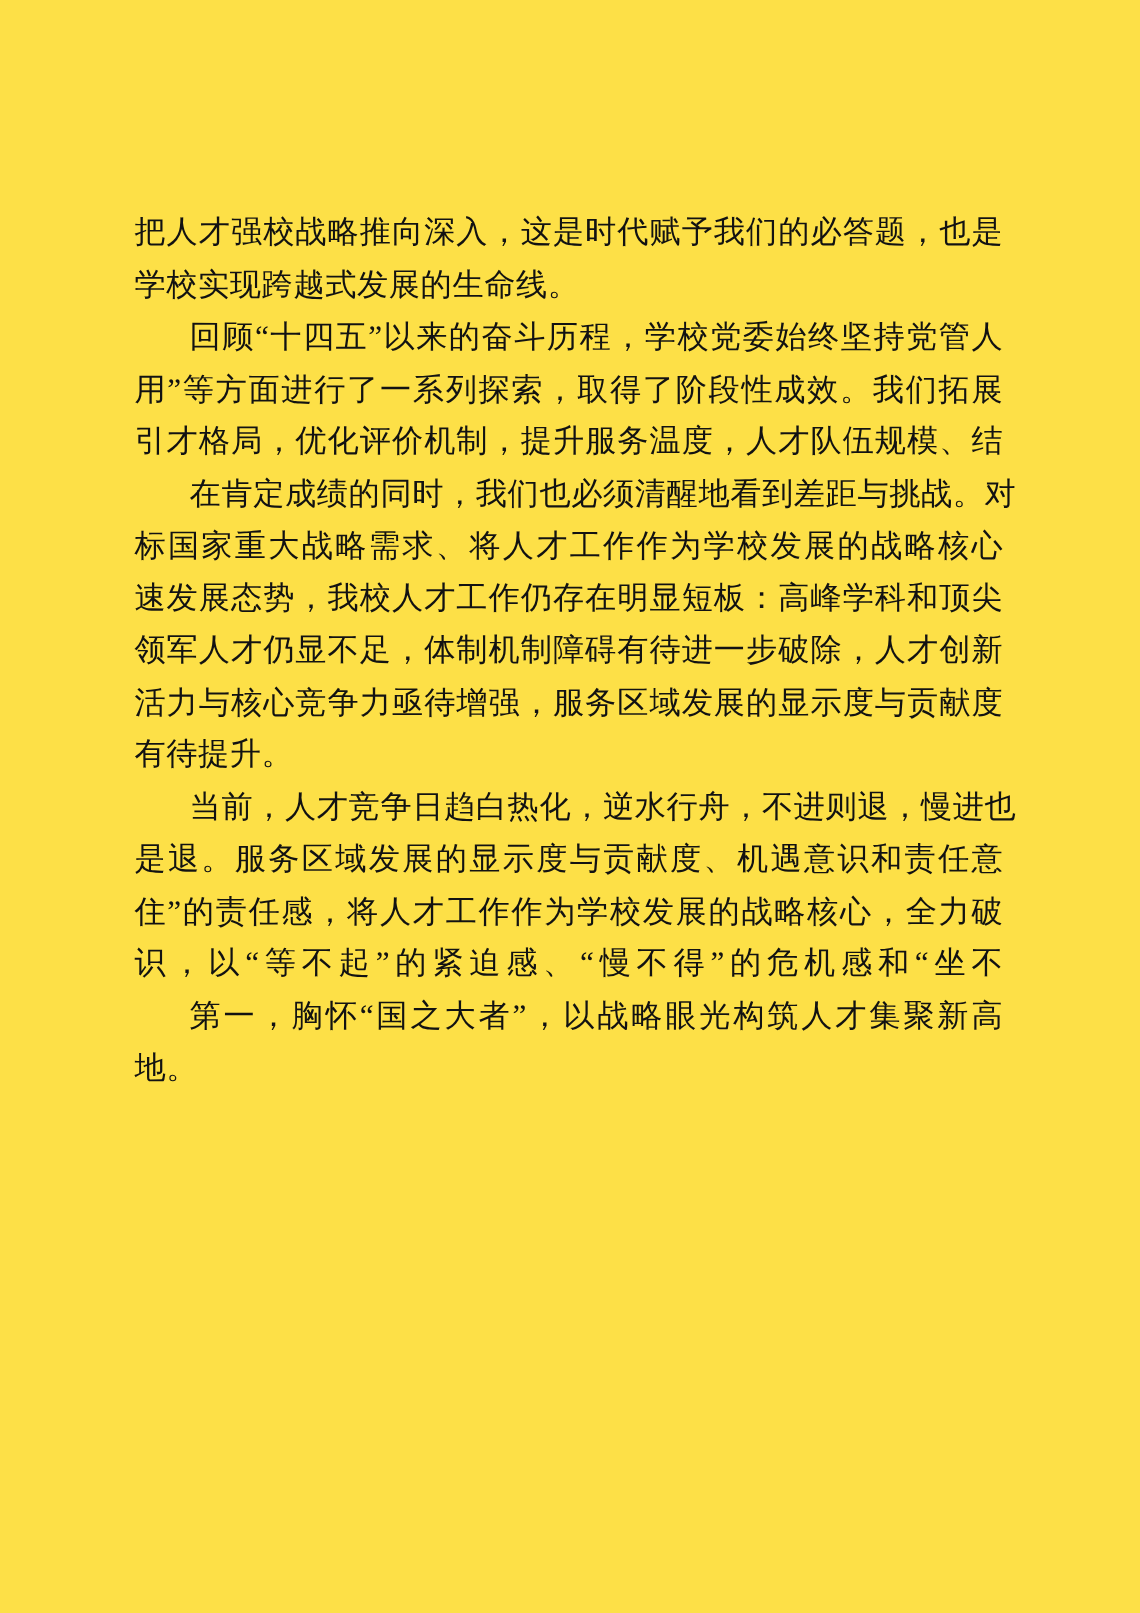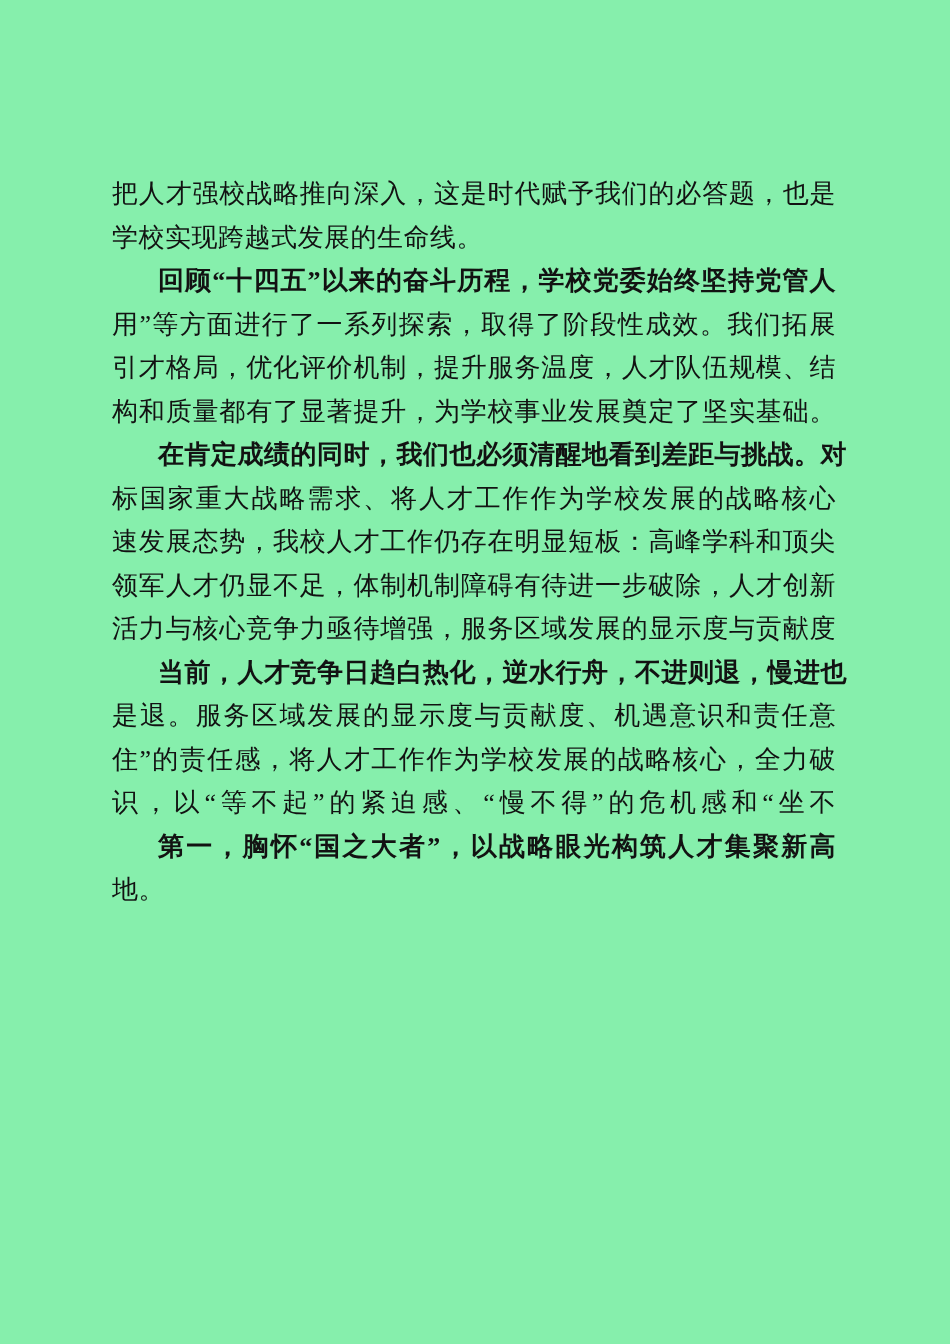--- a/index.html
+++ b/index.html
@@ -13,21 +13,21 @@
     position: relative;
     overflow: hidden;
     font-family: "Liberation Serif", serif;
   }
   .page {
     position: absolute;
     left: 0;
     top: 0;
     width: 950px;
     height: 1344px;
-    background: #86efac;
+    background: #fde047;
   }
   .text-block {
     position: absolute;
     left: 112px;
     top: 172px;
     width: 724px;
     color: #121212;
     font-size: 26px;
     line-height: 43.5px;
     letter-spacing: 0.5px;
@@ -40,52 +40,51 @@
     text-justify: inter-character;
     white-space: nowrap;
     overflow: visible;
   }
   .line.para-end {
     text-align-last: left;
   }
   .line.indent {
     padding-left: 46px;
     width: 678px;
-    font-weight: bold;
   }
 </style>
 </head>
 <body>
 
 <div class="page">
   <div class="text-block">
 
       <div class="line">把人才强校战略推向深入，这是时代赋予我们的必答题，也是</div>
 
       <div class="line para-end">学校实现跨越式发展的生命线。</div>
 
       <div class="line indent">回顾“十四五”以来的奋斗历程，学校党委始终坚持党管人</div>
 
 
       <div class="line">用”等方面进行了一系列探索，取得了阶段性成效。我们拓展</div>
 
       <div class="line">引才格局，优化评价机制，提升服务温度，人才队伍规模、结</div>
 
-      <div class="line">构和质量都有了显著提升，为学校事业发展奠定了坚实基础。</div>
 
       <div class="line indent">在肯定成绩的同时，我们也必须清醒地看到差距与挑战。对</div>
 
       <div class="line">标国家重大战略需求、将人才工作作为学校发展的战略核心</div>
 
       <div class="line">速发展态势，我校人才工作仍存在明显短板：高峰学科和顶尖</div>
 
       <div class="line">领军人才仍显不足，体制机制障碍有待进一步破除，人才创新</div>
 
       <div class="line">活力与核心竞争力亟待增强，服务区域发展的显示度与贡献度</div>
 
+      <div class="line para-end">有待提升。</div>
 
       <div class="line indent">当前，人才竞争日趋白热化，逆水行舟，不进则退，慢进也</div>
 
       <div class="line">是退。服务区域发展的显示度与贡献度、机遇意识和责任意</div>
 
       <div class="line">住”的责任感，将人才工作作为学校发展的战略核心，全力破</div>
 
       <div class="line">识，以“等不起”的紧迫感、“慢不得”的危机感和“坐不</div>
 
 

